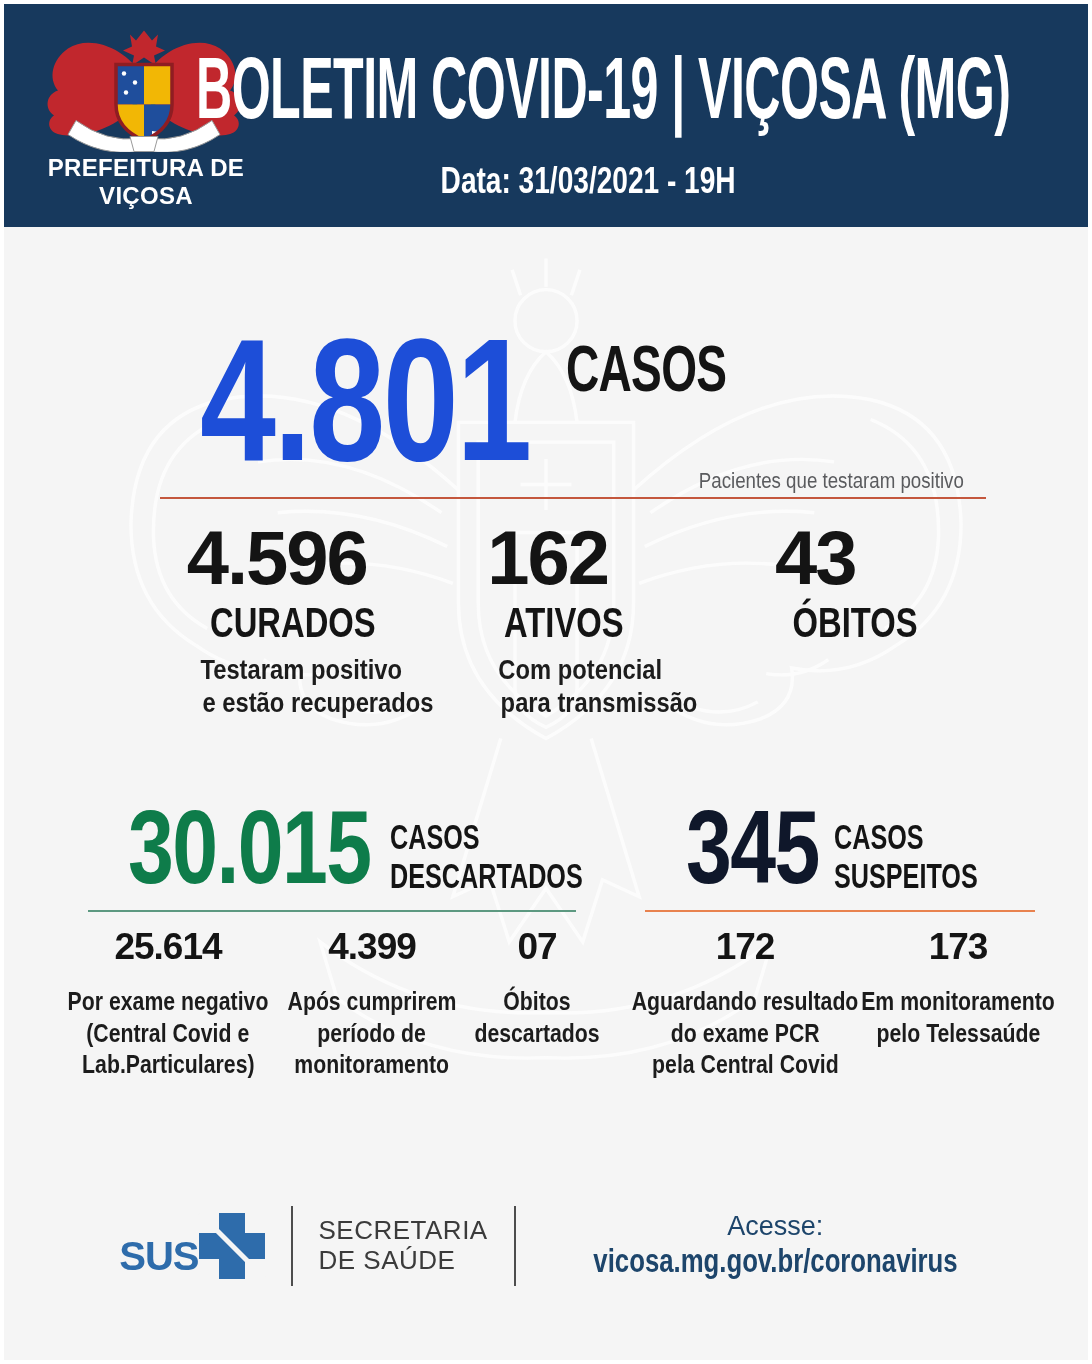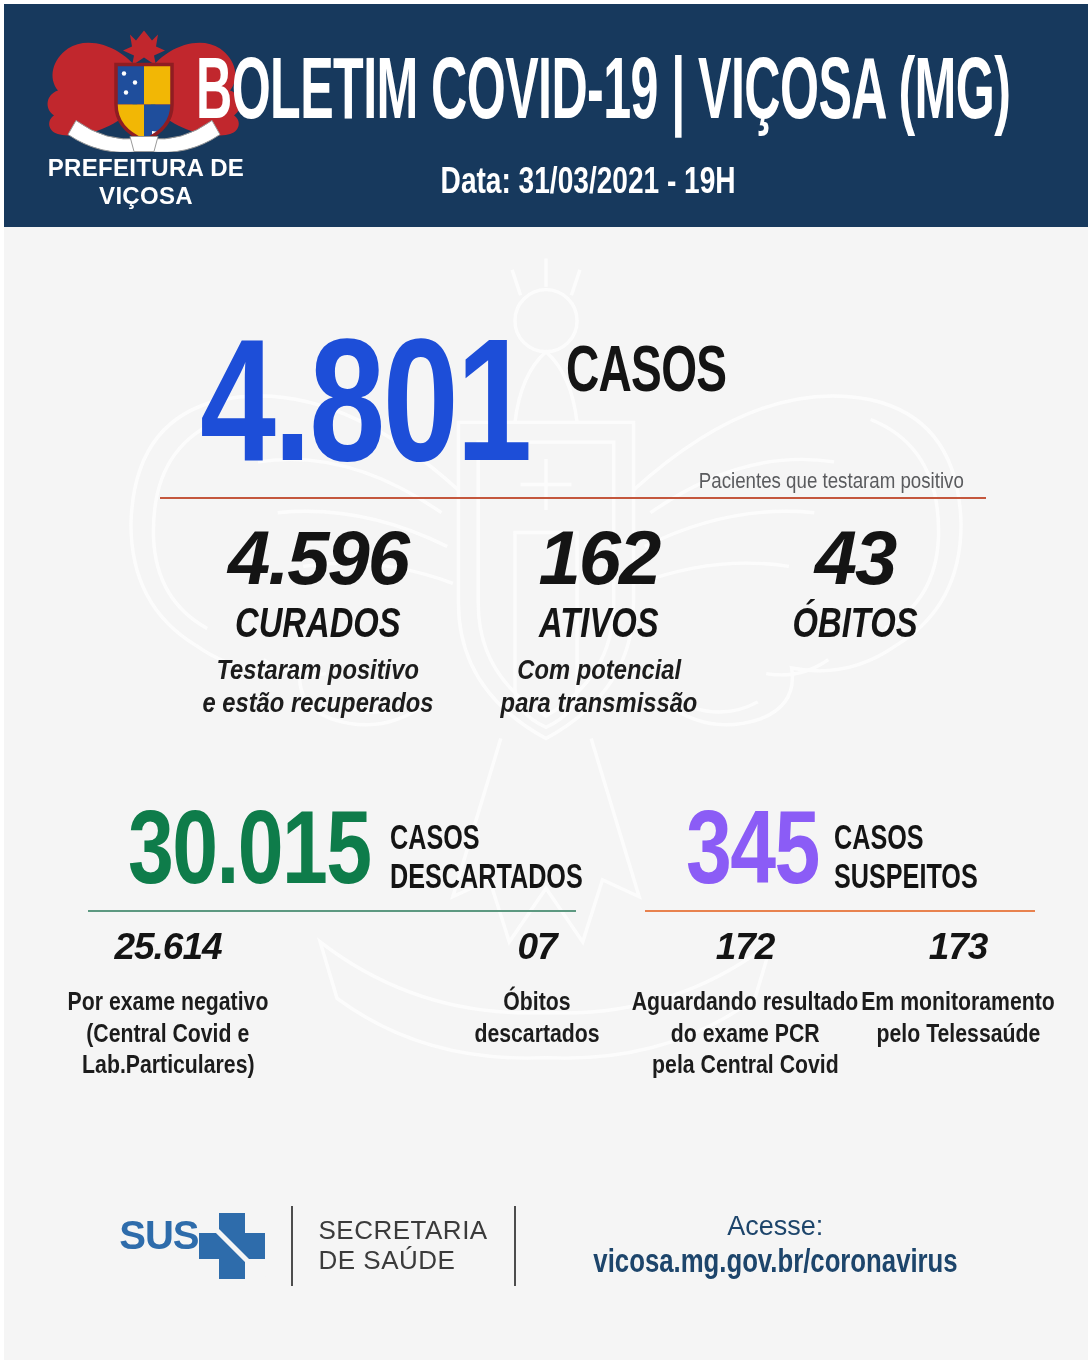--- a/index.html
+++ b/index.html
@@ -31,44 +31,44 @@
   
   .confirmed-value{position:absolute;left:200px;top:312px;font-size:175px;line-height:1;
     font-weight:bold;color:#1d4ed8;letter-spacing:-3px;}
   .confirmed-labels{position:absolute;left:566px;top:336px;font-size:64px;line-height:1.06;
     font-weight:bold;color:#141414;letter-spacing:-1px;}
   .confirmed-note{position:absolute;right:128px;top:468px;font-size:22px;color:#5a5b5e;}
   .rule{position:absolute;height:2px;}
   .rule-red{left:160px;right:106px;top:497px;background:#c4573d;}
 
   
-  .stat-col{position:absolute;top:520px;transform:translateX(-50%);text-align:center;color:#141414;font-style:italic;}
+  .stat-col{position:absolute;top:520px;transform:translateX(-50%);color:#141414;}
   .stat-col .val{font-size:76px;font-weight:bold;line-height:1;letter-spacing:-2px;}
   .stat-col .lab{font-size:42px;font-weight:bold;margin-top:6px;line-height:1;}
   .stat-col .desc{font-size:27px;font-weight:bold;margin-top:10px;line-height:1.22;color:#1c1c1c;}
 
   
   .big2-value{position:absolute;top:796px;font-size:103px;line-height:1;font-weight:bold;letter-spacing:-2px;}
   .big2-labels{position:absolute;top:818px;font-size:35px;line-height:1.1;font-weight:bold;color:#141414;}
   .discarded-value{left:128px;color:#0e7c4a;}
   .discarded-labels{left:390px;}
-  .suspected-value{left:686px;color:#8b5cf6;}
+  .suspected-value{left:686px;color:#0f172a;}
   .suspected-labels{left:834px;}
   .rule-green{left:88px;top:910px;width:488px;background:#5d9981;}
   .rule-orange{left:645px;top:910px;width:390px;background:#e8824f;}
 
   
   .sub-col{position:absolute;top:928px;transform:translateX(-50%);text-align:center;color:#141414;}
-  .sub-col .val{font-size:37px;font-weight:bold;line-height:1;letter-spacing:-1px;font-style:italic;}
+  .sub-col .val{font-size:37px;font-weight:bold;line-height:1;letter-spacing:-1px;}
   .sub-col .desc{font-size:25px;font-weight:bold;margin-top:21px;line-height:1.26;color:#1c1c1c;}
 
   
   .footer{position:absolute;left:0;right:0;top:1206px;display:flex;justify-content:center;
     align-items:center;gap:26px;transform:translateX(18px);z-index:1;}
-  .sus-wrap{display:flex;align-items:flex-start;gap:0;}
+  .sus-wrap{display:flex;align-items:flex-end;gap:0;}
   .sus-text{font-size:40px;font-weight:bold;color:#2e6cab;letter-spacing:-1px;}
   .cross{position:relative;width:66px;height:66px;}
   .cross .v{position:absolute;left:20px;top:0;width:26px;height:66px;background:#2e6cab;}
   .cross .h{position:absolute;left:0;top:20px;width:66px;height:26px;background:#2e6cab;}
   .cross .slash{position:absolute;left:-13px;top:30px;width:92px;height:5px;background:#f5f5f5;
     transform:rotate(45deg);}
   .divider{width:2px;height:80px;background:#4d4d4d;}
   .secretariat{font-size:26px;color:#3b3b3b;line-height:1.15;letter-spacing:.5px;}
   .access{text-align:center;color:#1d456b;}
   .access .a1{font-size:27px;font-weight:normal;line-height:1.1;}
@@ -184,20 +184,28 @@
   <div class="rule rule-green z1"></div>
 
   <div class="sub-col z1" style="left:168px">
     <div class="val">25.614</div>
     <div class="desc">
       <div><span class="cx" style="--sx:.85">Por exame negativo</span></div>
       <div><span class="cx" style="--sx:.85">(Central Covid e</span></div>
       <div><span class="cx" style="--sx:.85">Lab.Particulares)</span></div>
     </div>
   </div>
+  <div class="sub-col z1" style="left:372px">
+    <div class="val">4.399</div>
+    <div class="desc">
+      <div><span class="cx" style="--sx:.85">Após cumprirem</span></div>
+      <div><span class="cx" style="--sx:.85">período de</span></div>
+      <div><span class="cx" style="--sx:.85">monitoramento</span></div>
+    </div>
+  </div>
   <div class="sub-col z1" style="left:537px">
     <div class="val">07</div>
     <div class="desc">
       <div><span class="cx" style="--sx:.85">Óbitos</span></div>
       <div><span class="cx" style="--sx:.85">descartados</span></div>
     </div>
   </div>
 
   <div class="big2-value suspected-value z1">
     <span class="cx oxl" style="--sx:.8">345</span>

